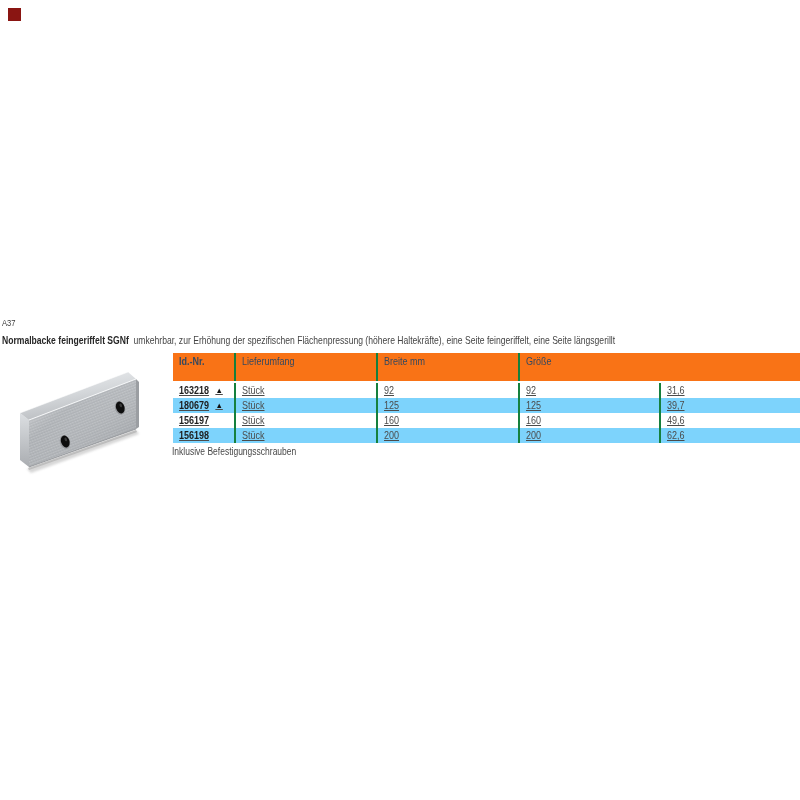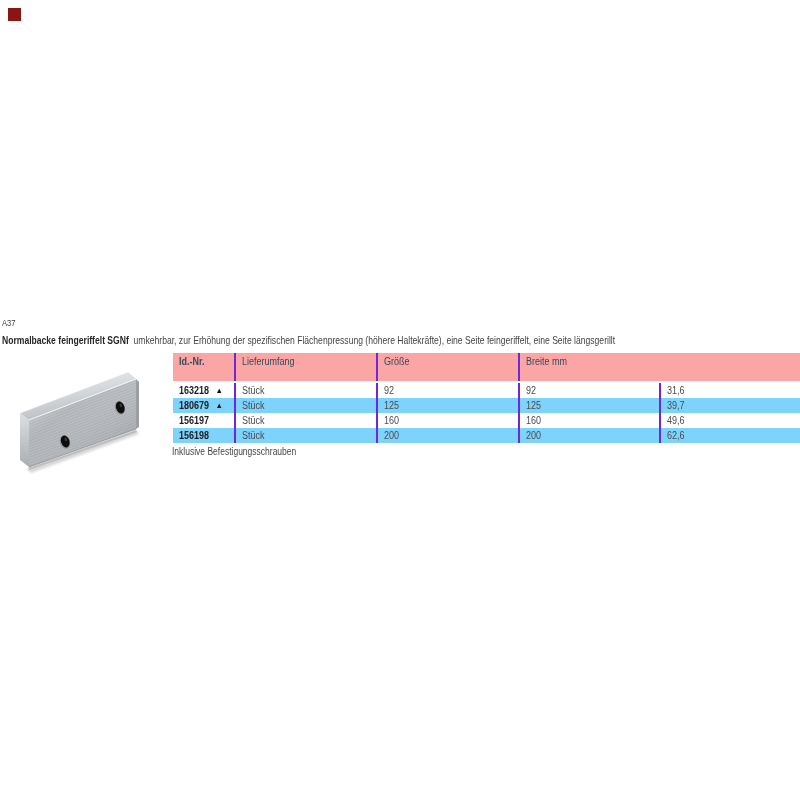--- a/index.html
+++ b/index.html
@@ -15,27 +15,27 @@
   
   .title-line{position:absolute;left:2px;top:334px;font-size:11px;color:#454545;
     transform:scaleX(.78);transform-origin:0 0;white-space:nowrap;}
   .title-line .b{font-weight:bold;color:#262626;}
   .title-line .rest{margin-left:3px;}
   
   .product-photo{position:absolute;left:18px;top:366px;width:152px;height:110px;}
   
   .parts-table{position:absolute;left:173px;top:353px;width:627px;font-size:10px;}
   .tr{display:grid;grid-template-columns:61px 142px 142px 141px 141px;}
-  .thead{height:28px;background:#fca5a5;color:#36495f;}
+  .thead{height:28px;background:#f97316;color:#36495f;}
   .thead .td{padding-top:3px;}
   .gap{height:2px;background:#ffffff;}
-  .row{height:15px;align-items:center;color:#4b4b4b;}
+  .row{height:15px;align-items:center;color:#4b4b4b;text-decoration:underline;}
   .row.stripe{background:#7dd3fc;}
   .td{padding-left:6px;overflow:hidden;}
-  .td+.td{border-left:2px solid #6d28d9;}
+  .td+.td{border-left:2px solid #15803d;}
   .thead .td{display:block;}
   .row .td{display:flex;align-items:center;height:15px;}
   .idcell{font-weight:bold;color:#1c1c1c;}
   .tri{font-size:7.5px;margin-left:3px;position:relative;top:-0.5px;color:#111;}
   .cnd{display:inline-block;transform:scaleX(.9);transform-origin:0 50%;white-space:nowrap;}
   .bcnd{font-weight:bold;}
   
   .footnote{position:absolute;left:172px;top:446px;font-size:10px;color:#474747;
     transform:scaleX(.85);transform-origin:0 0;white-space:nowrap;}
 </style>
@@ -113,22 +113,22 @@
         <ellipse cx="102.4" cy="41.6" rx="4.2" ry="6.1" fill="#0d0d0d"></ellipse>
         <ellipse cx="103.6" cy="39.8" rx="1.2" ry="2" fill="#3a3a3a"></ellipse>
       </g>
     </svg>
   </div>
 
   <div class="parts-table">
     <div class="tr thead">
       <div class="td"><span class="cnd bcnd">Id.-Nr.</span></div>
       <div class="td"><span class="cnd">Lieferumfang</span></div>
+      <div class="td"><span class="cnd">Breite mm</span></div>
       <div class="td"><span class="cnd">Größe</span></div>
-      <div class="td"><span class="cnd">Breite mm</span></div>
     </div>
     <div class="gap"></div>
 
     <div class="tr row">
       <div class="td idcell">
           <span class="cnd bcnd">163218</span>
           <span class="tri">▲</span>
         </div>
       <div class="td">
           <span class="cnd">Stück</span>

